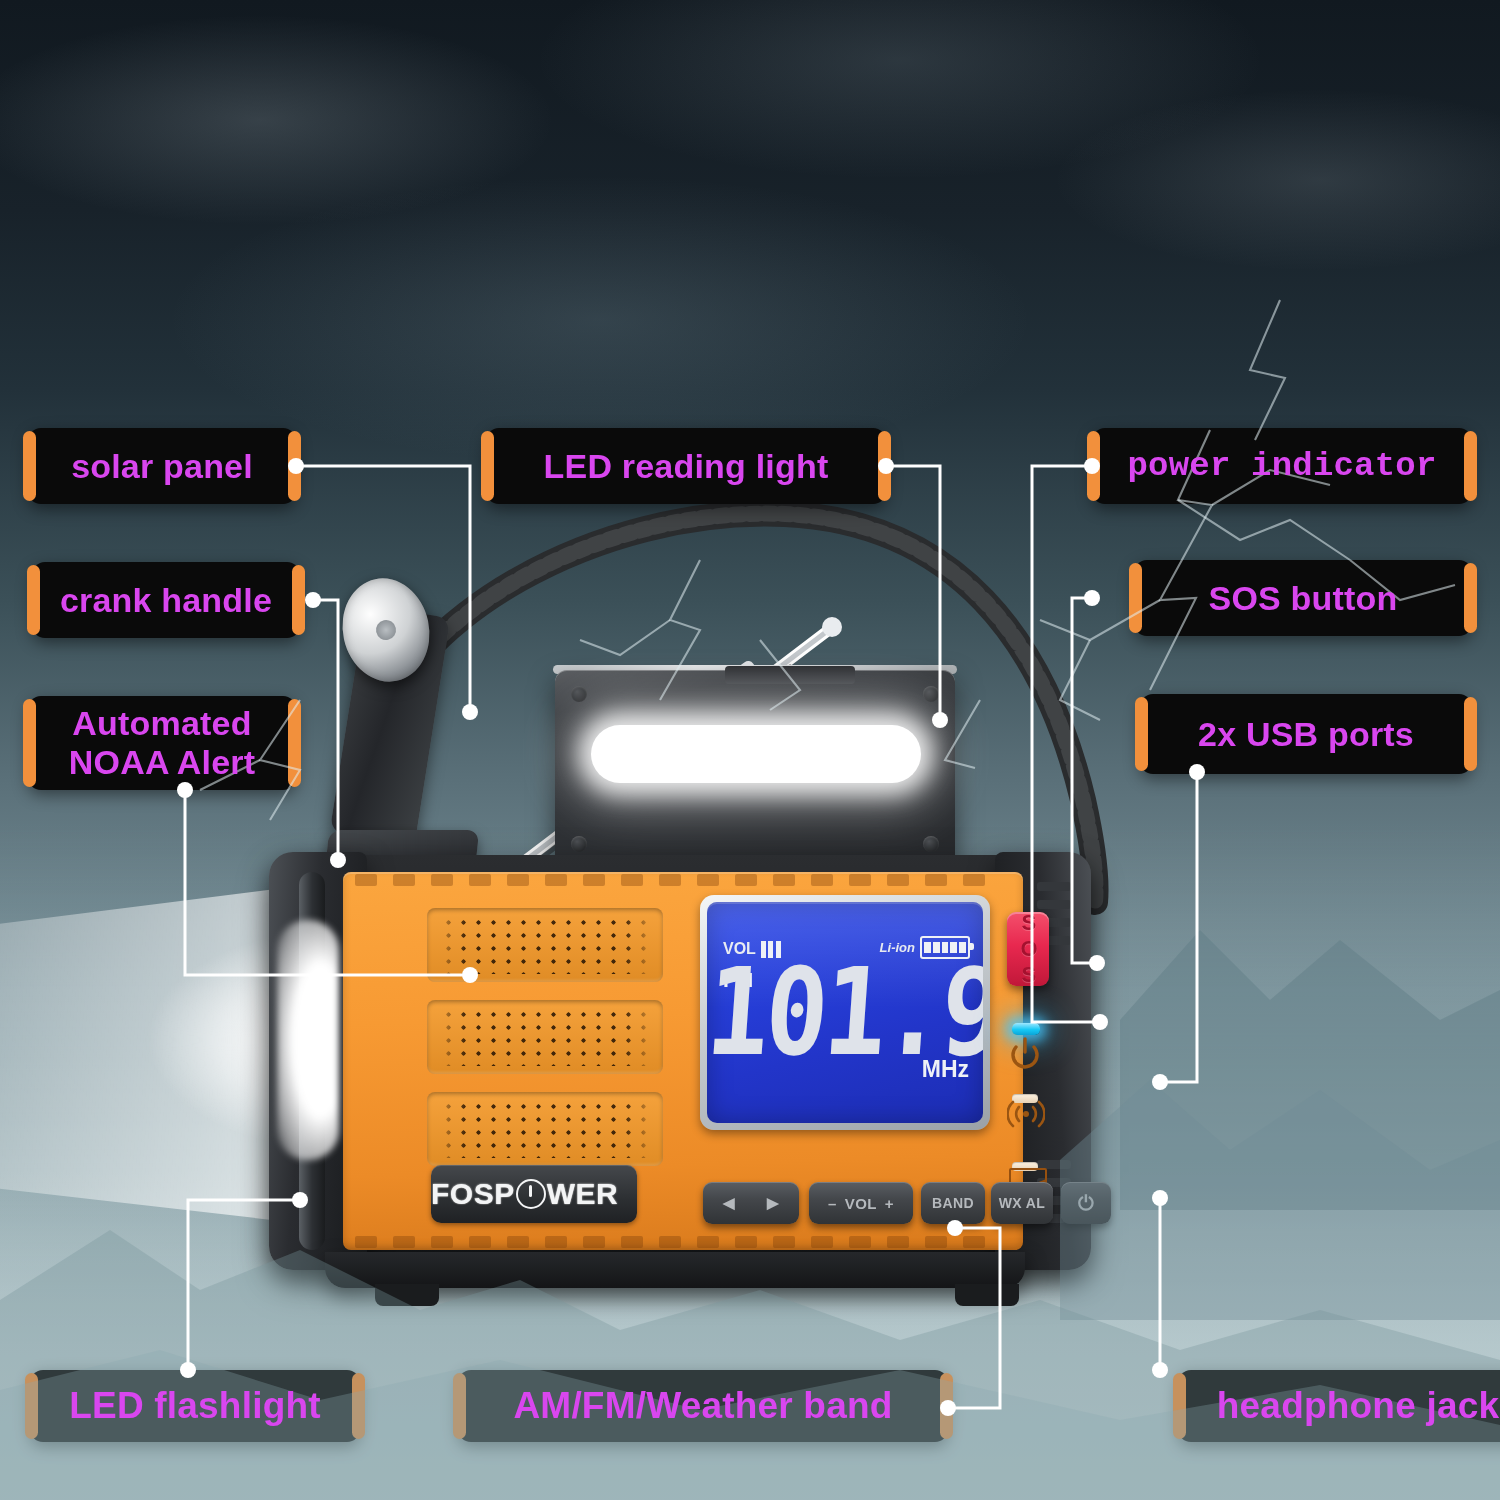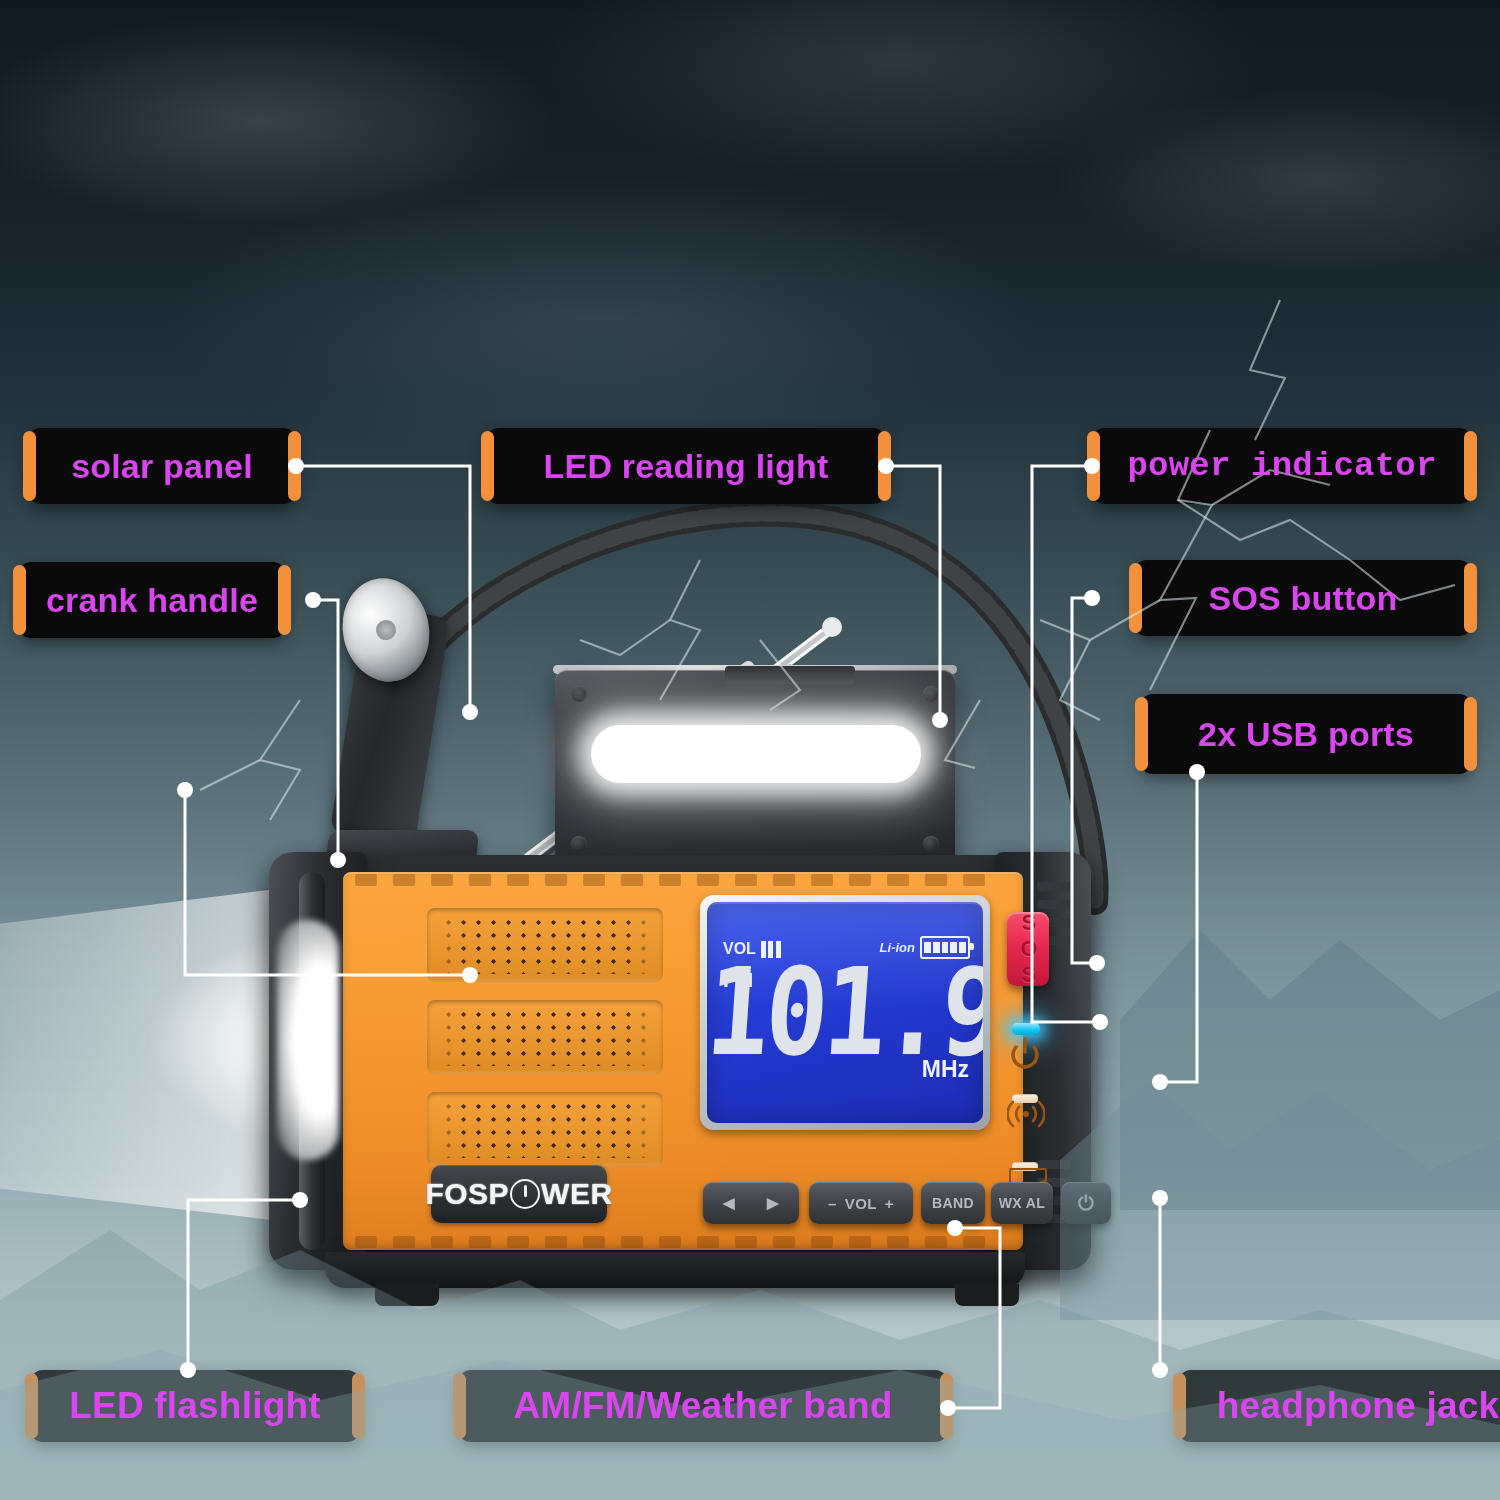--- a/index.html
+++ b/index.html
@@ -159,23 +159,23 @@
     background:linear-gradient(180deg,#F5A23C,#E08C25);
     box-shadow:inset 0 2px 4px rgba(0,0,0,.32), inset 0 -2px 3px rgba(255,255,255,.18);
     overflow:hidden;}
   .grille-dots{position:absolute;inset:8px 14px;
     background-image:radial-gradient(circle, rgba(30,15,2,.82) 1.9px, rgba(0,0,0,0) 2.3px);
     background-size:15px 13px;
     -webkit-mask-image:linear-gradient(90deg,rgba(0,0,0,.22),#000 12%,#000 88%,rgba(0,0,0,.22));
             mask-image:linear-gradient(90deg,rgba(0,0,0,.22),#000 12%,#000 88%,rgba(0,0,0,.22));}
 
   
-  .logo-plate{position:absolute;left:176px;top:665px;width:176px;height:58px;border-radius:10px;
+  .logo-plate{position:absolute;left:176px;top:665px;width:206px;height:58px;border-radius:10px;
     background:linear-gradient(180deg,#45484c,#2c2f32 60%,#1f2124);
-    display:flex;align-items:center;justify-content:center;
+    display:flex;align-items:center;justify-content:flex-start;
     box-shadow:inset 0 1px 0 rgba(255,255,255,.16), 0 2px 5px rgba(0,0,0,.4);}
   .logo-txt{font-family:"Liberation Sans Narrow","Liberation Sans",sans-serif;
     font-weight:bold;font-size:30px;color:#f3f4f5;letter-spacing:.5px;
     display:flex;align-items:center;
     text-shadow:0 0 2px #fff, 0 1px 2px rgba(0,0,0,.7);}
   .logo-o{display:inline-flex;align-items:center;justify-content:center;
     width:26px;height:26px;border-radius:50%;border:2.6px solid #f3f4f5;margin:0 1px;
     position:relative;}
   .logo-o::after{content:"";position:absolute;width:3px;height:12px;background:#f3f4f5;border-radius:2px;top:4px;}
 
@@ -497,24 +497,28 @@
 
     <div class="foot"></div>
     <div class="foot-peg" style="left:120px;"></div>
     <div class="foot-peg" style="left:700px;"></div>
   </div>
 
   <div class="callout" style="left:28px;top:428px;width:268px;height:76px;">
     <span>solar panel</span>
   </div>
 
-  <div class="callout" style="left:18px;top:562px;width:268px;height:76px;">
+  <div class="callout" style="left:32px;top:562px;width:268px;height:76px;">
     <span>crank handle</span>
   </div>
 
+  <div class="callout" style="left:28px;top:696px;width:268px;height:94px;">
+    <span>Automated
+NOAA Alert</span>
+  </div>
 
   <div class="callout" style="left:486px;top:428px;width:400px;height:76px;">
     <span>LED reading light</span>
   </div>
 
   <div class="callout" style="left:1092px;top:428px;width:380px;height:76px;font-family:Liberation Mono, monospace;">
     <span>power indicator</span>
   </div>
 
   <div class="callout" style="left:1134px;top:560px;width:338px;height:76px;">

